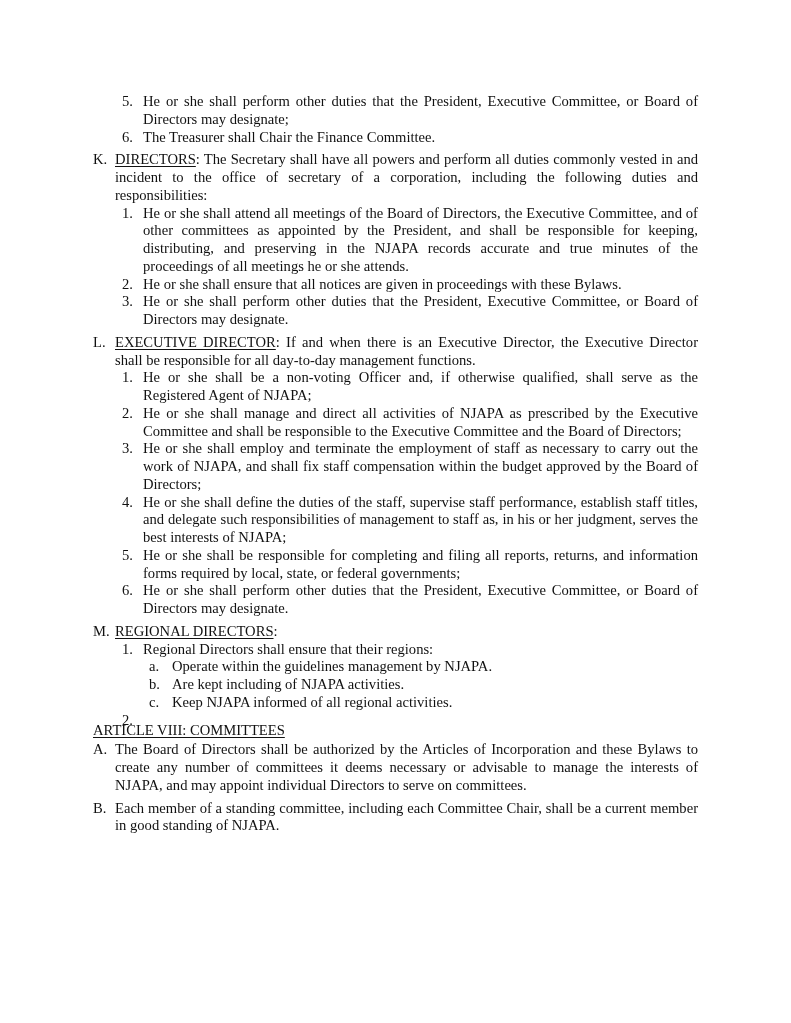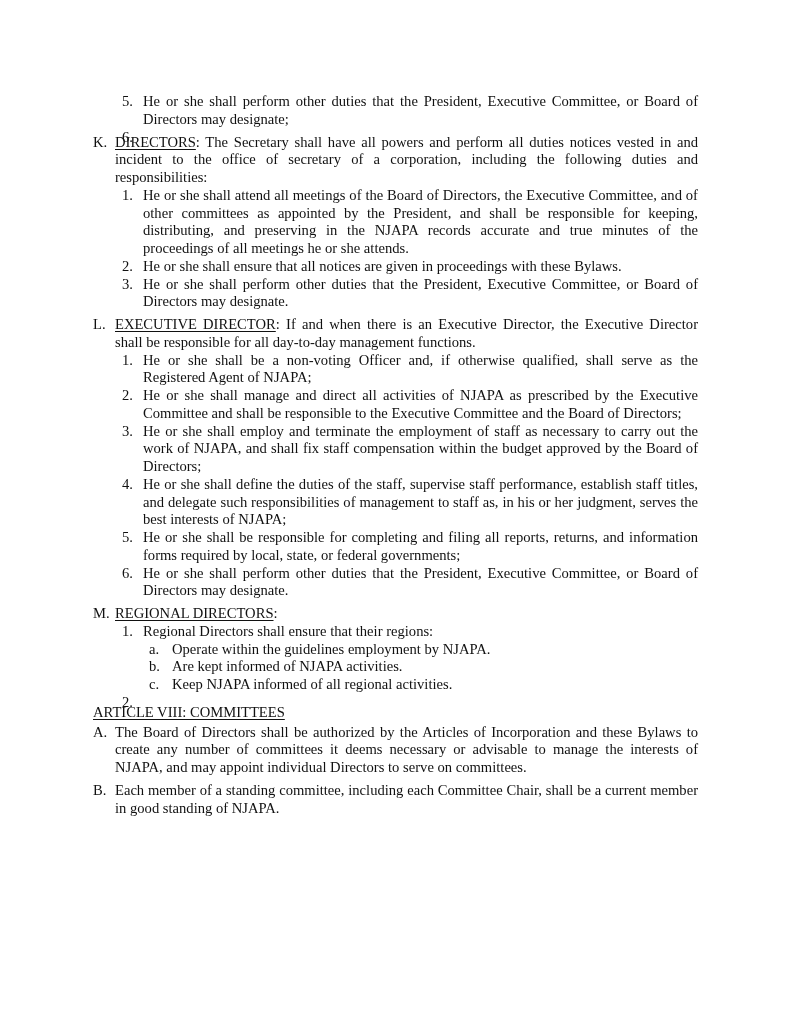--- a/index.html
+++ b/index.html
@@ -27,25 +27,26 @@
 
 <div class="page">
   <div class="content">
 
     <div class="row lvl2">
       <span class="marker">5.</span>
       <span>He or she shall perform other duties that the President, Executive Committee, or Board of Directors may designate;</span>
     </div>
     <div class="row lvl2">
       <span class="marker">6.</span>
+      <span>The Treasurer shall Chair the Finance Committee.</span>
     </div>
 
     <div class="row lvl1 gap">
       <span class="marker">K.</span>
-      <span class="u">DIRECTORS</span><span>: The Secretary shall have all powers and perform all duties notices vested in and incident to the office of secretary of a corporation, including the following duties and responsibilities:</span>
+      <span class="u">DIRECTORS</span><span>: The Secretary shall have all powers and perform all duties commonly vested in and incident to the office of secretary of a corporation, including the following duties and responsibilities:</span>
     </div>
     <div class="row lvl2">
       <span class="marker">1.</span>
       <span>He or she shall attend all meetings of the Board of Directors, the Executive Committee, and of other committees as appointed by the President, and shall be responsible for keeping, distributing, and preserving in the NJAPA records accurate and true minutes of the proceedings of all meetings he or she attends.</span>
     </div>
     <div class="row lvl2">
       <span class="marker">2.</span>
       <span>He or she shall ensure that all notices are given in proceedings with these Bylaws.</span>
     </div>
     <div class="row lvl2">
@@ -85,25 +86,25 @@
     <div class="row lvl1 gap">
       <span class="marker">M.</span>
       <span class="u">REGIONAL DIRECTORS</span><span>:</span>
     </div>
     <div class="row lvl2">
       <span class="marker">1.</span>
       <span>Regional Directors shall ensure that their regions:</span>
     </div>
     <div class="row lvl3">
       <span class="marker">a.</span>
-      <span>Operate within the guidelines employment by NJAPA.</span>
+      <span>Operate within the guidelines management by NJAPA.</span>
     </div>
     <div class="row lvl3">
       <span class="marker">b.</span>
-      <span>Are kept informed of NJAPA activities.</span>
+      <span>Are kept including of NJAPA activities.</span>
     </div>
     <div class="row lvl3">
       <span class="marker">c.</span>
       <span>Keep NJAPA informed of all regional activities.</span>
     </div>
     <div class="row lvl2">
       <span class="marker">2.</span>
     </div>
 
     <div class="heading">ARTICLE VIII: COMMITTEES</div>

